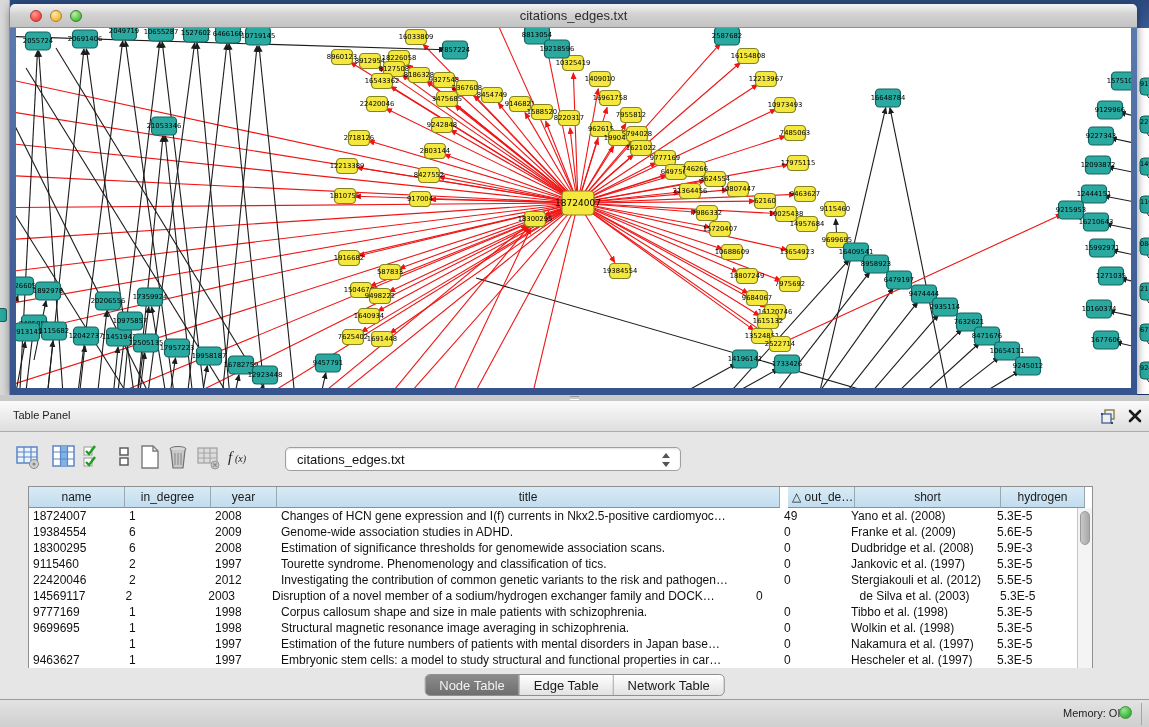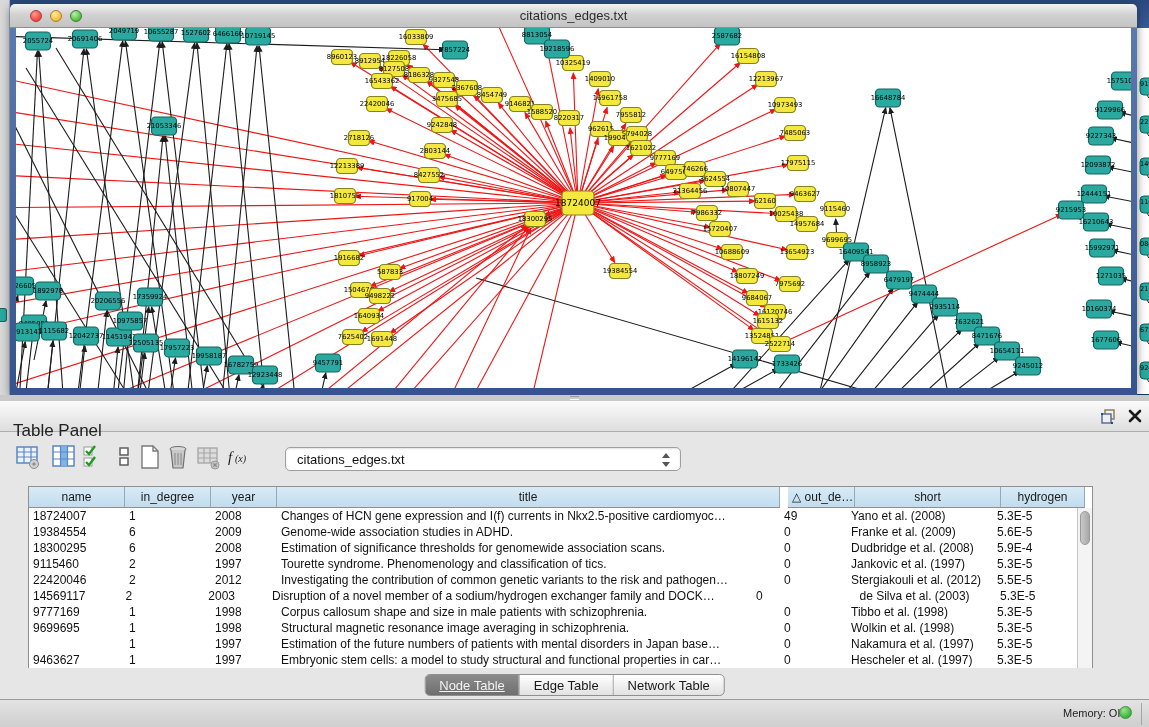--- a/index.html
+++ b/index.html
@@ -31,21 +31,21 @@
   .graph-label { font-family:"DejaVu Sans", sans-serif; pointer-events:none; }
 
   
   .split-strip { position:absolute; left:0; top:395px; width:1149px; height:6px; background:#c9c9c9; }
   .split-grip { position:absolute; left:570px; top:1px; width:9px; height:4px; border-top:1px solid #9a9a9a; border-bottom:1px solid #fafafa; }
 
   
   .table-panel { position:absolute; left:0; top:401px; width:1149px; height:326px; background:#e6e6e6; }
   .panel-header { position:absolute; left:0; top:0; width:100%; height:31px;
     background:linear-gradient(180deg,#fbfbfb,#dedede); border-bottom:1px solid #adadad; }
-  .panel-title { position:absolute; left:13px; top:20px; font-size:17px; color:#222; }
+  .panel-title { position:absolute; left:13px; top:8px; font-size:11px; color:#222; }
   .float-icon { position:absolute; left:1100px; top:7px; width:17px; height:17px; cursor:default; }
   .close-icon { position:absolute; left:1127px; top:7px; width:16px; height:16px; }
 
   .toolbar { position:absolute; left:0; top:31px; width:100%; height:52px; }
   .tb-icon { position:absolute; top:12px; width:24px; height:26px; }
   .combo { position:absolute; left:285px; top:15px; width:396px; height:24px; background:#fff;
     border:1px solid #9f9f9f; border-radius:5px; box-shadow:inset 0 1px 2px rgba(0,0,0,.12); }
   .combo-text { position:absolute; left:11px; top:4px; font-size:13px; color:#111; }
   .combo-arrows { position:absolute; right:8px; top:3px; width:11px; height:18px; }
   .combo-arrows .up, .combo-arrows .dn { position:absolute; left:1px; width:0; height:0;
@@ -66,21 +66,21 @@
   .vscroll { position:absolute; right:0; top:21px; width:15px; height:160px; background:#f4f4f4; border-left:1px solid #c6c6c6; }
   .vthumb { position:absolute; left:2px; top:3px; width:10px; height:34px; border-radius:5px;
     background:linear-gradient(90deg,#c9c9c9,#a8a8a8); border:1px solid #9a9a9a; }
 
   
   .tabs-bar { position:absolute; left:0; top:272px; width:100%; height:30px; }
   .segmented { position:absolute; left:50%; transform:translateX(-50%); top:1px; height:22px; display:flex;
     border:1px solid #8f8f8f; border-radius:5px; overflow:hidden; background:linear-gradient(180deg,#ffffff,#e2e2e2); }
   .seg { font-size:13px; color:#1a1a1a; line-height:21px; padding:0 14px; border-right:1px solid #a8a8a8; }
   .seg:last-child { border-right:none; }
-  .seg.selected { background:linear-gradient(180deg,#8b8b8b,#6f6f6f); color:#f2f2f2;text-decoration:underline; }
+  .seg.selected { background:linear-gradient(180deg,#8b8b8b,#6f6f6f); color:#f2f2f2; }
 
   
   .status-bar { position:absolute; left:0; top:699px; width:1149px; height:28px;
     background:linear-gradient(180deg,#e3e3e3,#cfcfcf); border-top:1px solid #9c9c9c; }
   .mem-label { position:absolute; left:1063px; top:7px; font-size:11px; color:#222; }
   .mem-dot { position:absolute; left:1119px; top:6px; width:13px; height:13px; border-radius:50%;
     background:radial-gradient(circle at 35% 30%,#9ae48f,#3cba3c 65%,#2f9b2f); border:1px solid #4d8a45; }
   .status-div { position:absolute; left:1141px; top:3px; width:1px; height:22px; background:#a5a5a5; }
 </style>
 </head>
@@ -865,21 +865,21 @@
             <div class="td" style="width: 146px;">Franke et al. (2009)</div>
             <div class="td" style="width: 84px;">5.6E-5</div>
           </div>
           <div class="tr">
             <div class="td" style="width: 96px;">18300295</div>
             <div class="td" style="width: 86px;">6</div>
             <div class="td" style="width: 66px;">2008</div>
             <div class="td" style="width: 503px;">Estimation of significance thresholds for genomewide association scans.</div>
             <div class="td" style="width: 67px;">0</div>
             <div class="td" style="width: 146px;">Dudbridge et al. (2008)</div>
-            <div class="td" style="width: 84px;">5.9E-4</div>
+            <div class="td" style="width: 84px;">5.9E-3</div>
           </div>
           <div class="tr">
             <div class="td" style="width: 96px;">9115460</div>
             <div class="td" style="width: 86px;">2</div>
             <div class="td" style="width: 66px;">1997</div>
             <div class="td" style="width: 503px;">Tourette syndrome. Phenomenology and classification of tics.</div>
             <div class="td" style="width: 67px;">0</div>
             <div class="td" style="width: 146px;">Jankovic et al. (1997)</div>
             <div class="td" style="width: 84px;">5.3E-5</div>
           </div>

